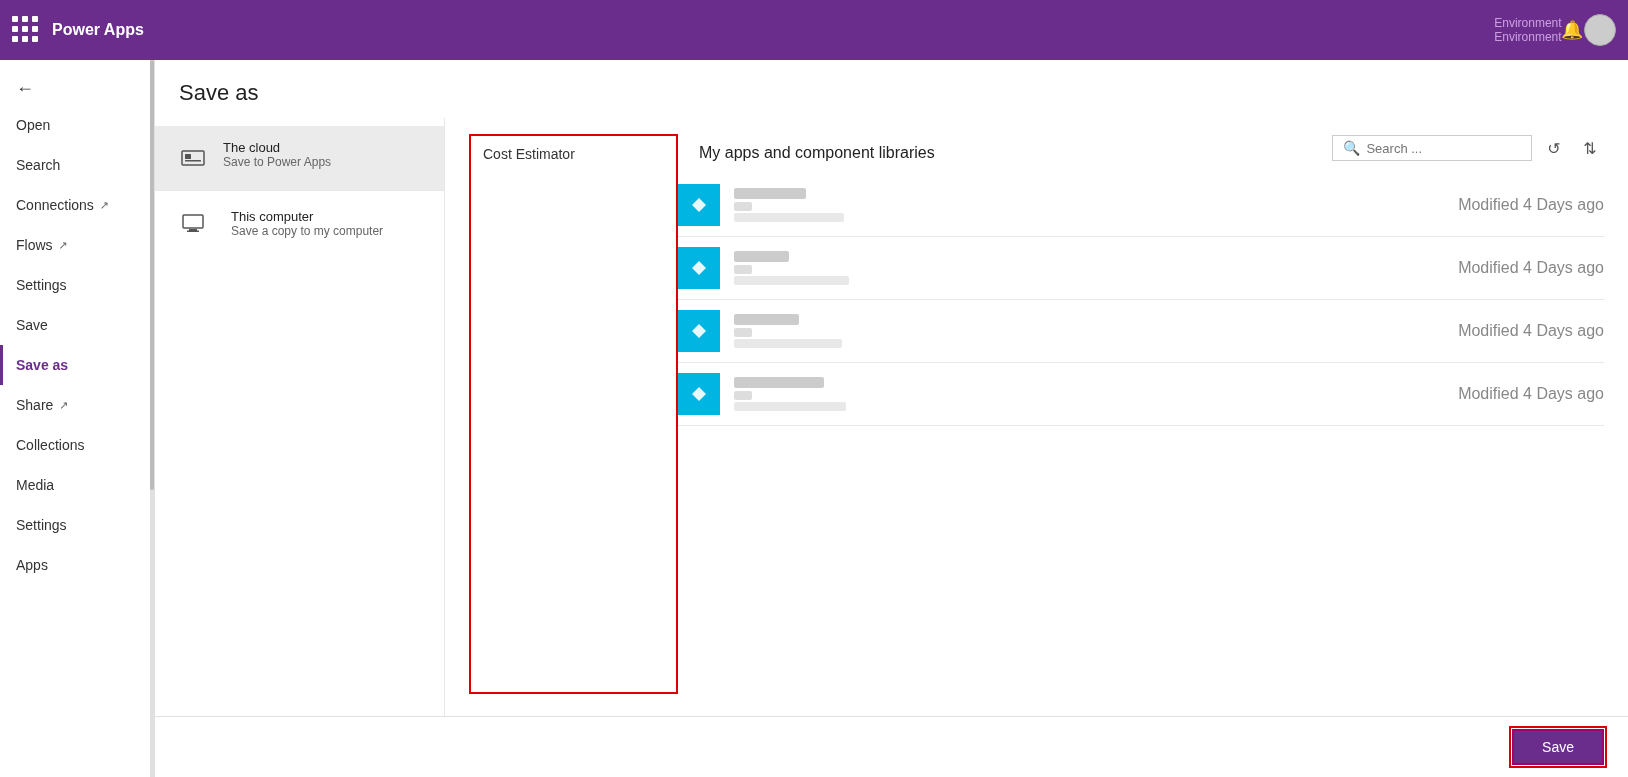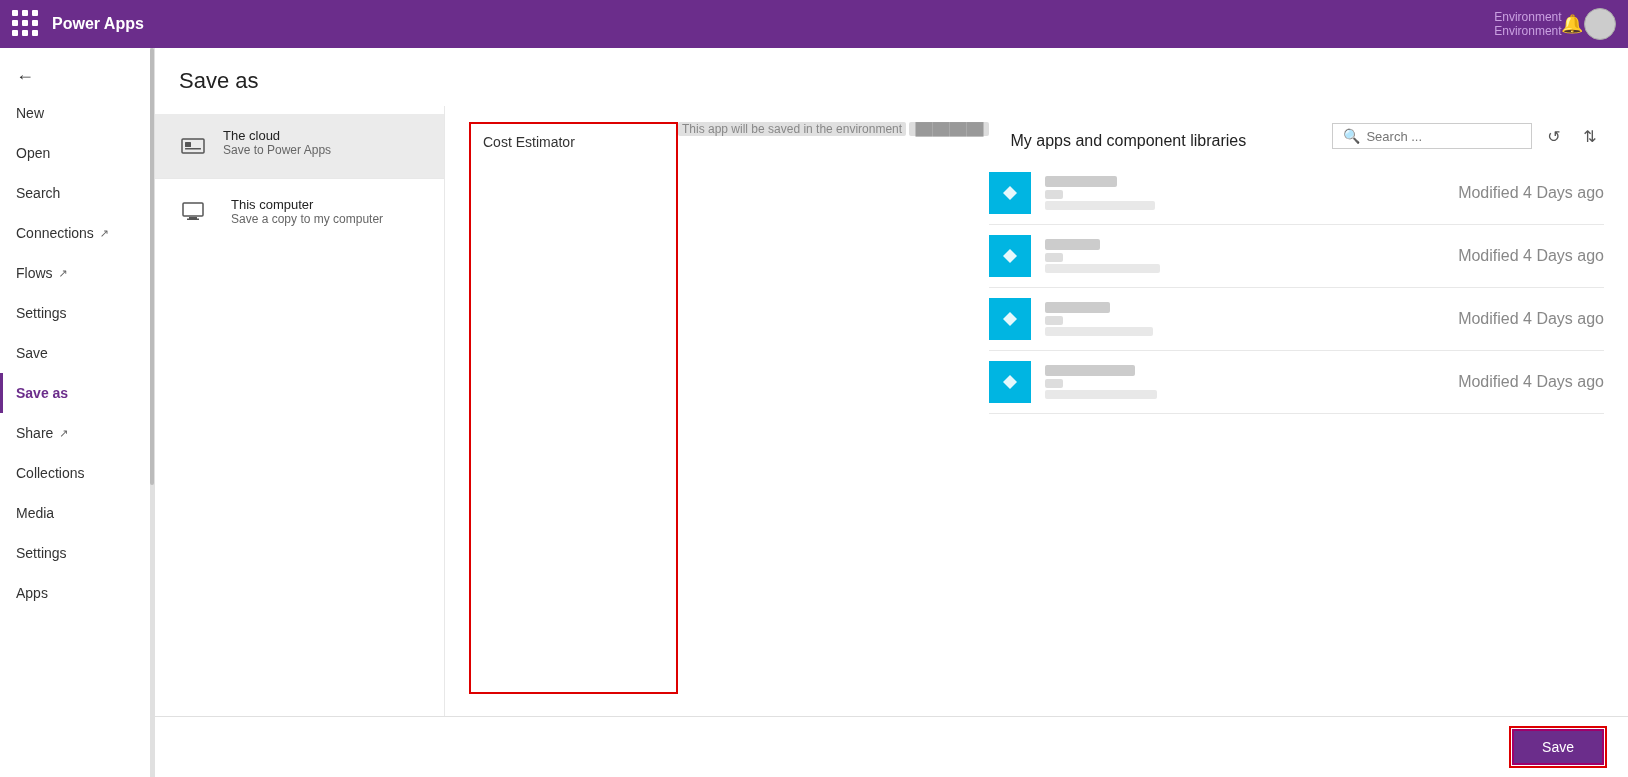--- a/index.html
+++ b/index.html
@@ -1,21 +1,21 @@
 <!DOCTYPE html>
 <html><head>
   <meta charset="utf-8">
   <style>
     * { box-sizing: border-box; margin: 0; padding: 0; }
     body { font-family: 'Segoe UI', sans-serif; font-size: 14px; color: #333; background: #fff; height: 777px; overflow: hidden; display: flex; flex-direction: column; }
 
     
     .topbar {
       background: #6b2d8b;
-      height: 48px;
+      height: 60px;
       display: flex;
       align-items: center;
       padding: 0 12px;
       flex-shrink: 0;
       justify-content: space-between;
     }
     .topbar-left { display: flex; align-items: center; gap: 12px; }
     .topbar-grid { display: grid; grid-template-columns: repeat(3,8px); grid-template-rows: repeat(3,8px); gap: 2px; cursor: pointer; }
     .topbar-grid span { width: 6px; height: 6px; background: #fff; border-radius: 1px; display: block; }
     .topbar-title { color: #fff; font-size: 16px; font-weight: 600; }
@@ -261,23 +261,20 @@
     <div class="topbar-bell">🔔</div>
     <div class="topbar-avatar"></div>
   </div>
 </div>
 
 <div class="main-layout">
 
   <div class="sidebar">
     <div class="sidebar-back">←</div>
     <div class="sidebar-item">
-      <span>New</span>
-    </div>
-    <div class="sidebar-item">
       <span>Open</span>
     </div>
     <div class="sidebar-item">
       <span>Search</span>
     </div>
     <div class="sidebar-item">
       <span>Connections</span>
       <span class="ext-icon">↗</span>
     </div>
     <div class="sidebar-item">
@@ -348,23 +345,20 @@
               <div class="loc-title">This computer</div>
               <div class="loc-sub">Save a copy to my computer</div>
             </div>
           </div>
         </div>
 
         <div class="right-panel">
           <div class="name-input-wrapper">
             <input class="name-input" type="text" placeholder="Cost Estimator" value="Cost Estimator" style="">
           </div>
-          <div class="env-note">
-            <span>This app will be saved in the environment</span> <span style="background:#ddd;border-radius:2px;padding:0 6px;color:#999;">████████</span>
-          </div>
 
           <div class="apps-section">
             <div class="apps-section-header">
               <span class="apps-section-title">My apps and component libraries</span>
               <div class="apps-section-actions">
                 <div class="search-box">
                   <span class="search-icon-svg">🔍</span>
                   <input type="text" placeholder="Search ..." style="">
                 </div>
                 <div class="action-icon-btn" title="Refresh">↺</div>

